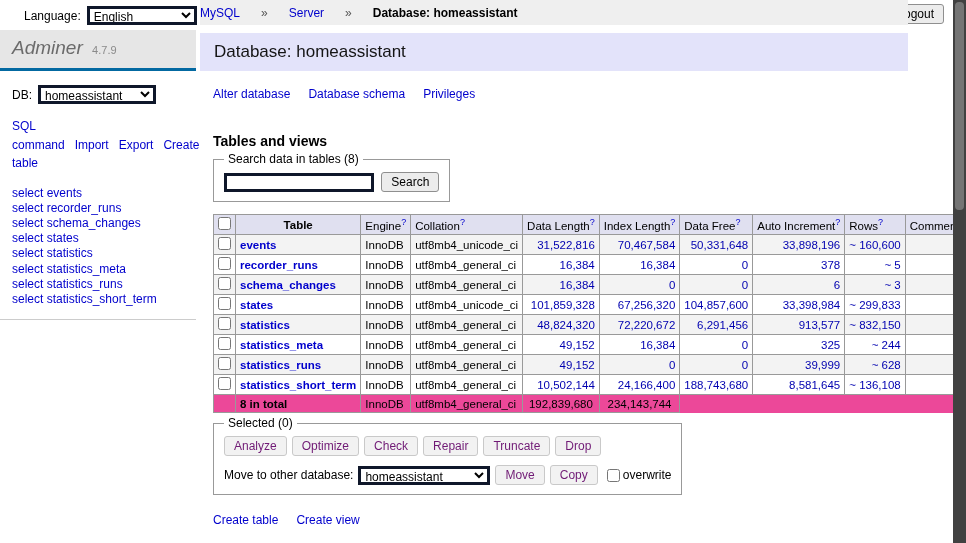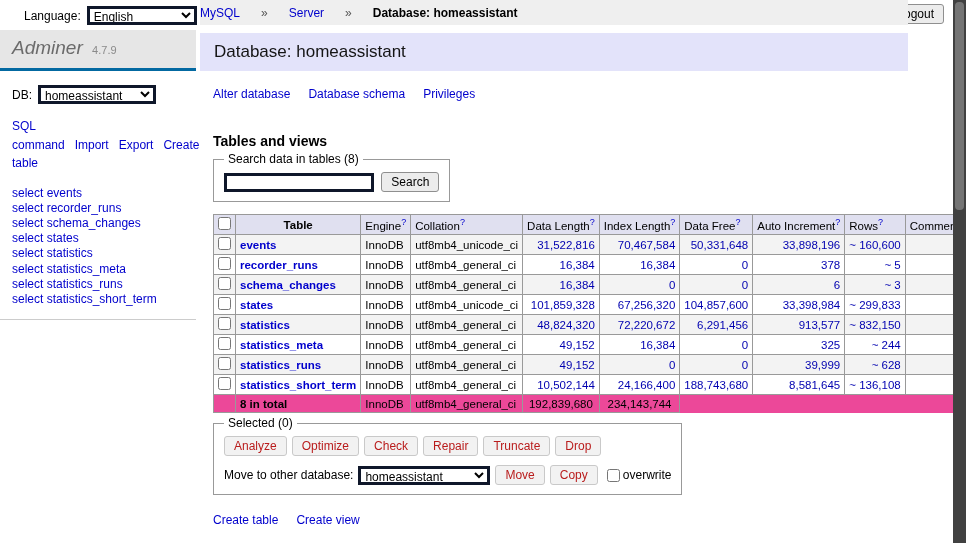--- a/index.html
+++ b/index.html
@@ -9,21 +9,21 @@
     --th-bg:#e0e0f0;
     --crumb-bg:#efefef;
     --border:#999;
   }
   *{box-sizing:border-box;margin:0;padding:0}
   html,body{width:966px;height:543px;overflow:hidden;background:#fff;
     font-family:"Liberation Sans","DejaVu Sans",sans-serif;font-size:12px;color:#000;position:relative}
   a{color:var(--link);text-decoration:none;cursor:pointer}
   select,input[type=text]{font-family:inherit;font-size:12px;height:19px;border:3px solid #0f172a;background:#fff}
   button{font-family:inherit;font-size:12px;padding:2px 9px;background:#ececec;border:1px solid #8f8f8f;border-radius:3px;color:#000;cursor:pointer}
-  button:disabled{color:#b91c1c;border-color:#c9c9c9;background:#f2f2f2;cursor:default}
+  button:disabled{color:#701a75;border-color:#c9c9c9;background:#f2f2f2;cursor:default}
 
   
   #lang-row{position:absolute;top:6px;left:24px;display:flex;align-items:center;gap:6px}
   #lang-row select{width:110px}
   #logout-wrap{position:absolute;top:4px;right:22px}
   #breadcrumb{position:absolute;left:200px;top:0;right:58px;height:25px;background:var(--crumb-bg);
     display:flex;align-items:center;padding:0 0;gap:21px}
   .crumb-sep{color:#555}
   .crumb-current{font-weight:bold}
 

